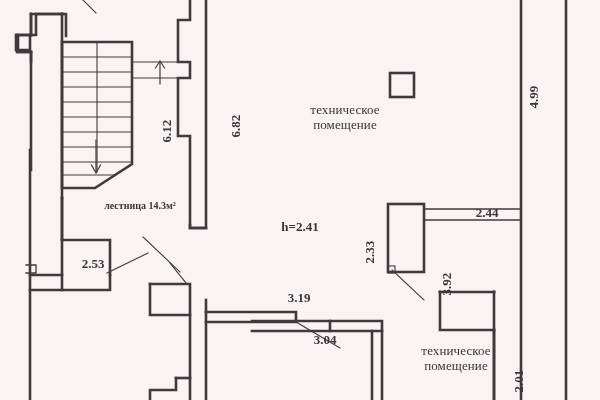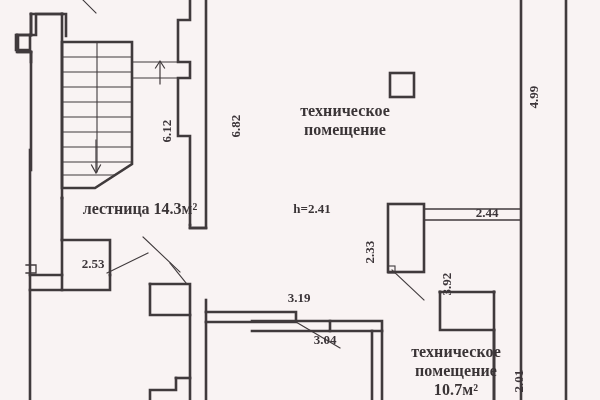--- a/index.html
+++ b/index.html
@@ -13,37 +13,37 @@
   .lbl{
     position:absolute;
     color:#3a3436;
     font-family:"Liberation Serif", serif;
     white-space:nowrap;
     line-height:1.18;
     user-select:none;
   }
   .room-label{
     text-align:center;
-    font-size:16px;
-    font-weight:700;
+    font-size:13px;
+    font-weight:400;
     letter-spacing:.1px;
   }
   .room-label .ln{display:block;}
   .dim{
     font-size:13px;
     font-weight:700;
     color:#3c3539;
   }
   .dim.vert{
     transform-origin:50% 50%;
     transform:rotate(-90deg);
   }
   .stair-label{
     text-align:right;
-    font-size:16px;
+    font-size:10px;
     font-weight:700;
   }
   .height-note{font-size:13px;font-weight:700;}
 </style>
 </head>
 <body>
 
 <svg id="plan" viewBox="0 0 600 400">
 
   <g fill="none" stroke="#403a3c" stroke-width="2.6" stroke-linecap="square" stroke-linejoin="miter">
@@ -148,29 +148,28 @@
 </svg>
 
 <div class="lbl room-label" style="left:345px;top:102px;transform:translate(-50%,0);">
   <span class="ln">техническое</span>
   <span class="ln">помещение</span>
 </div>
 
 <div class="lbl room-label" style="left:456px;top:343px;transform:translate(-50%,0);">
   <span class="ln">техническое</span>
   <span class="ln">помещение</span>
-  <span class="ln">10.7м²</span>
 </div>
 
 <div class="lbl stair-label" style="left:140px;top:200px;transform:translate(-50%,0);">
   <span class="ln">лестница</span>
   <span class="ln">14.3м²</span>
 </div>
 
-<div class="lbl height-note" style="left:300px;top:201px;transform:translate(-50%,0);margin-left:12px;">h=2.41</div>
+<div class="lbl height-note" style="left:300px;top:219px;transform:translate(-50%,0);">h=2.41</div>
 
 <div class="lbl dim vert" style="left:167px;top:131px;transform:translate(-50%,-50%) rotate(-90deg);">6.12</div>
 
 <div class="lbl dim vert" style="left:236px;top:126px;transform:translate(-50%,-50%) rotate(-90deg);">6.82</div>
 
 <div class="lbl dim vert" style="left:534px;top:97px;transform:translate(-50%,-50%) rotate(-90deg);">4.99</div>
 
 <div class="lbl dim" style="left:487px;top:205px;transform:translate(-50%,0);">2.44</div>
 
 <div class="lbl dim vert" style="left:370px;top:252px;transform:translate(-50%,-50%) rotate(-90deg);">2.33</div>

